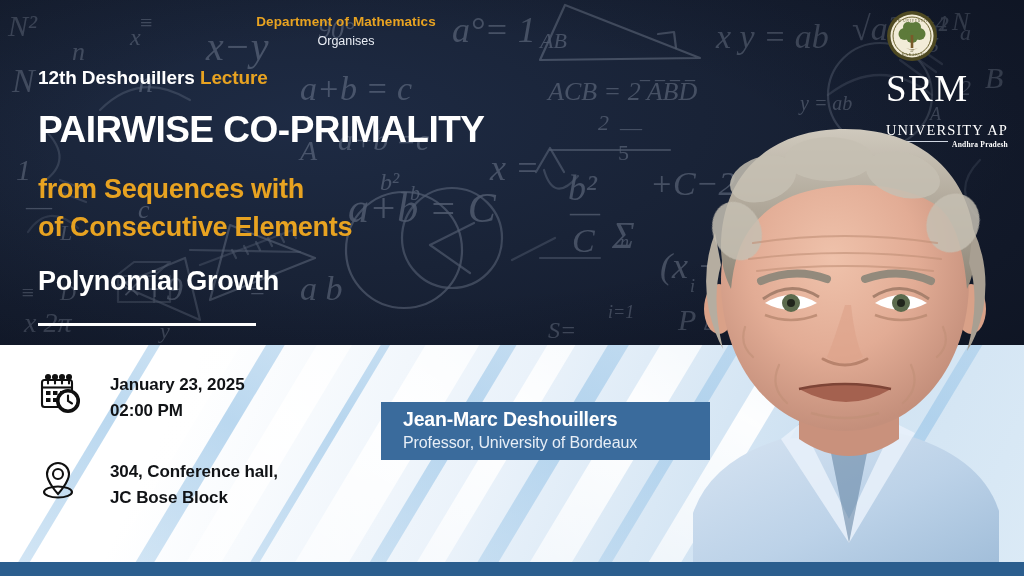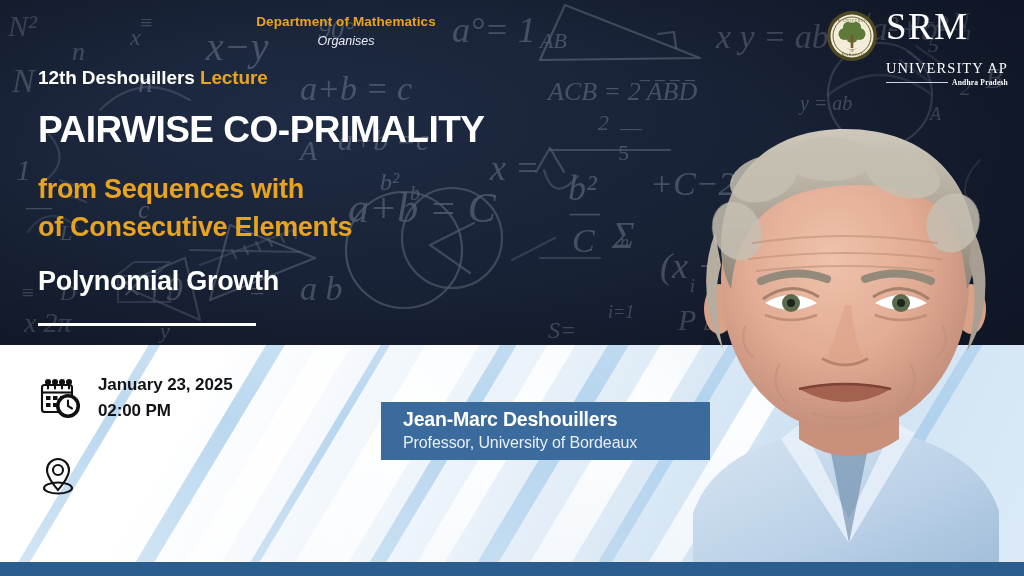--- a/index.html
+++ b/index.html
@@ -37,42 +37,42 @@
   .dept-wrap {
     position:absolute; left:0; top:14px; width:892px; text-align:center;
     pointer-events:none;
   }
   .dept-wrap .inner { display:inline-block; text-align:center; transform:translateX(-100px); }
   .dept {
     font-size:13.5px; font-weight:bold; color:#e8a321; letter-spacing:.1px;
     line-height:1.25;
   }
   .organises {
-    font-size:12.5px; font-style:italic; color:#e9edf4; margin-top:3px;
+    font-size:12.5px; color:#e9edf4; margin-top:3px;
     line-height:1.25;
   }
 
   
   .logo {
     position:absolute; right:16px; top:8px; height:58px;
-    display:flex; align-items:flex-start; gap:8px;
+    display:flex; align-items:flex-start; gap:8px;flex-direction:column;
   }
   .logo-seal { width:52px; height:52px; flex:0 0 52px; margin-top:2px; }
   .logo-text { color:#ffffff; line-height:1; padding-top:2px; }
   .logo-srm {
     font-family:"Liberation Serif", serif;
     font-size:37px; font-weight:normal; letter-spacing:1.5px; line-height:.92;
   }
   .logo-univ {
     font-family:"Liberation Serif", serif;
     font-size:14.5px; letter-spacing:1.1px; line-height:1;
     margin-top:17px;
   }
   .logo-ap-row {
-    display:flex; align-items:center; gap:4px; margin-top:3px;
+    display:flex; align-items:flex-start; gap:4px; margin-top:3px;
   }
   .logo-rule { flex:1; height:1px; background:#cfd6e2; }
   .logo-state {
     font-family:"Liberation Serif", serif;
     font-size:7.5px; font-weight:bold; letter-spacing:.2px; white-space:nowrap;
   }
 
   
   .title-block { position:absolute; left:38px; top:66px; width:560px; }
   .kicker {
@@ -115,21 +115,21 @@
   }
 
   
   .bottom-bar {
     position:absolute; left:0; bottom:0; width:1024px; height:14px;
     background:#2b5e8e;
   }
 
   
   .details { position:absolute; left:38px; top:368px; width:300px; }
-  .detail-row { display:flex; align-items:flex-end; gap:16px; margin-bottom:30px; }
+  .detail-row { display:flex; align-items:center; gap:28px; margin-bottom:30px; }
   .detail-icon { flex:0 0 44px; width:44px; height:48px; color:#101010; }
   .detail-icon svg { display:block; }
   .detail-text {
     font-size:17px; font-weight:bold; color:#111316;
     line-height:1.55; letter-spacing:-.1px; padding-top:4px;
   }
 
   
   .speaker {
     position:absolute; left:381px; top:402px; width:329px; height:58px;
@@ -354,20 +354,24 @@
     </div>
 
     <div class="detail-row">
       <div class="detail-icon">
         <svg width="44" height="44" viewBox="0 0 44 44" fill="none" stroke="#101010" stroke-width="2.1">
           <path d="M20 4 a11 11 0 0 1 11 11 c0 8 -11 20 -11 20 S9 23 9 15 A11 11 0 0 1 20 4 Z"></path>
           <circle cx="20" cy="15" r="5"></circle>
           <ellipse cx="20" cy="33" rx="14" ry="5.5"></ellipse>
         </svg>
       </div>
+      <div class="detail-text">
+        <div>304, Conference hall,</div>
+        <div>JC Bose Block</div>
+      </div>
     </div>
 
   </div>
 
   <div class="speaker">
     <div class="speaker-name">Jean-Marc Deshouillers</div>
     <div class="speaker-role">Professor, University of Bordeaux</div>
   </div>
 
   <div class="photo">

